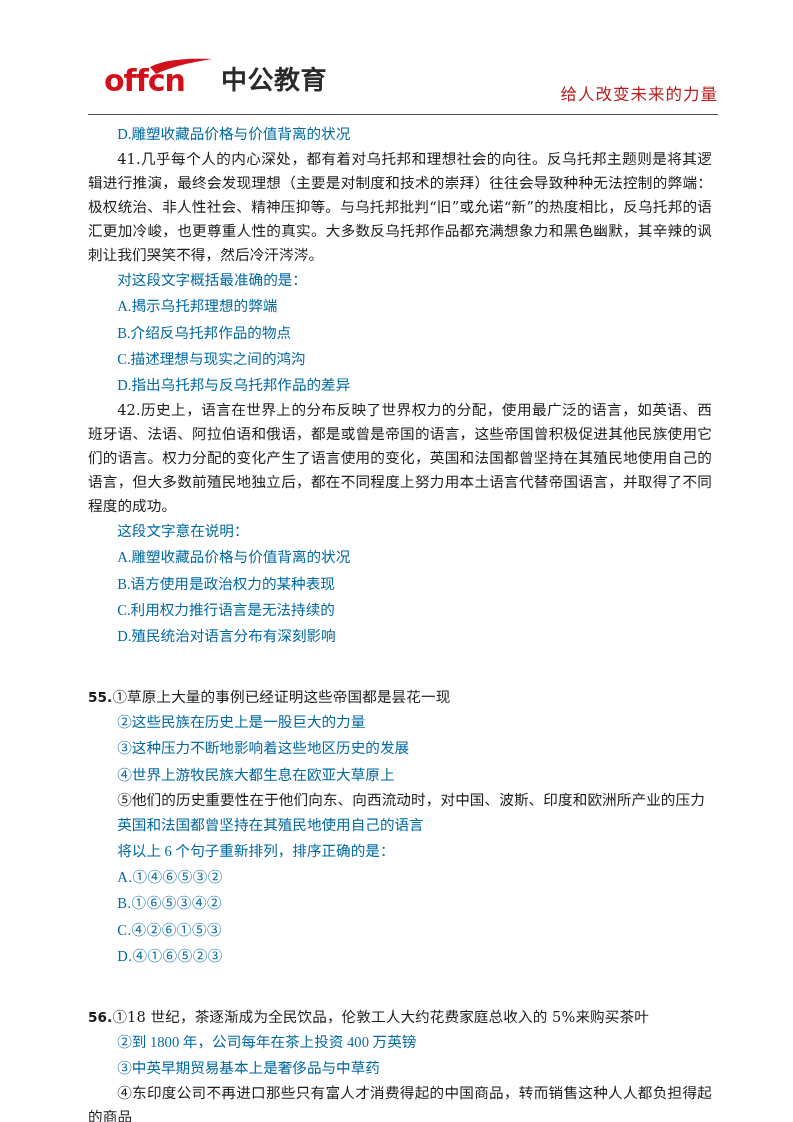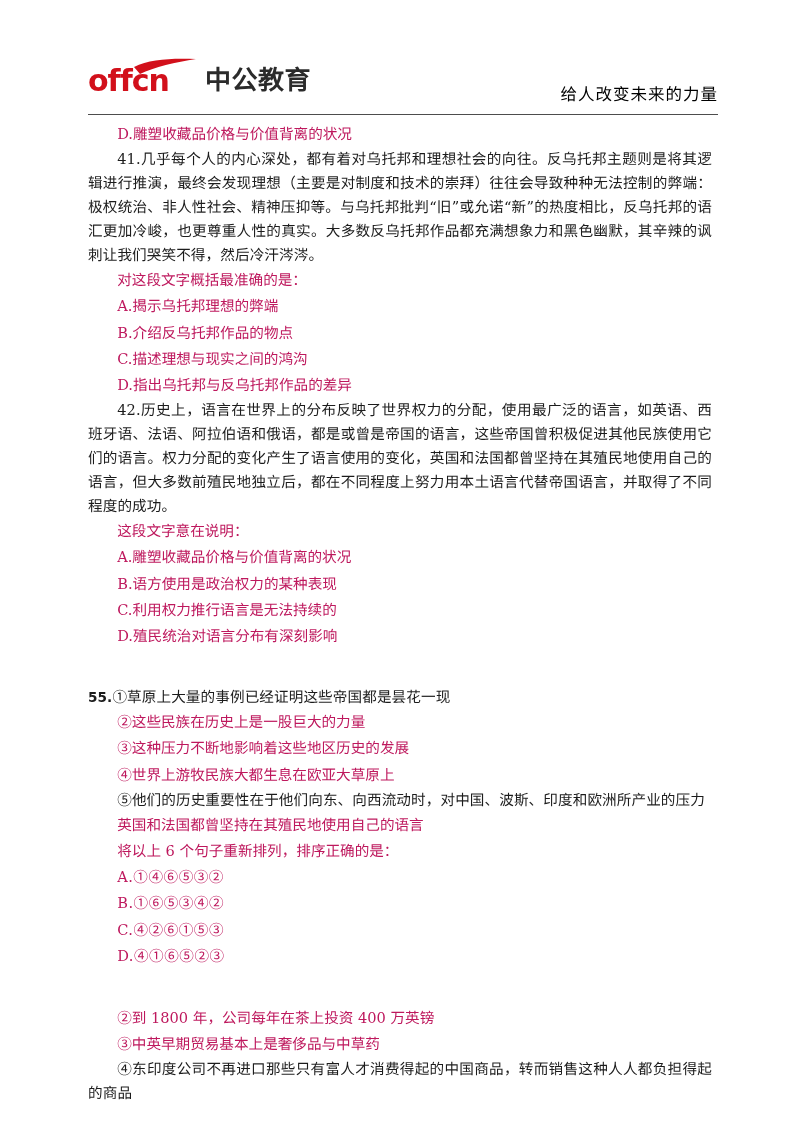--- a/index.html
+++ b/index.html
@@ -29,21 +29,21 @@
   
   .header {
     position: absolute;
     left: 88px;
     top: 52px;
     width: 630px;
     height: 62px;
   }
   .logo-wrap {
     position: absolute;
-    left: 0;
+    left: 16px;
     top: 6px;
     display: flex;
     align-items: flex-end;
     height: 40px;
   }
   .logo-mark {
     position: relative;
     display: block;
     width: 112px;
     height: 40px;
@@ -59,21 +59,21 @@
     line-height: 1;
     padding-bottom: 5px;
   }
   .tagline {
     position: absolute;
     right: 0;
     bottom: 9px;
     font-family: "DejaVu Serif", "Liberation Serif", serif;
     font-size: 16.5px;
     letter-spacing: 1px;
-    color: #000000;
+    color: #b91c1c;
     white-space: nowrap;
     margin-left: 28px;
   }
   .header-rule {
     position: absolute;
     left: 88px;
     top: 114px;
     width: 630px;
     height: 0;
     border-top: 1px solid #4d4d4d;
@@ -101,21 +101,22 @@
   .num-bold {
     font-family: "DejaVu Sans", "Liberation Sans", sans-serif;
     font-weight: 700;
     font-size: 13.6px;
   }
   .opt {
     font-size: 14.6px;
     line-height: 26.2px;
     margin: 0;
     text-indent: 2em;
-    color: #be185d;
+    color: #0369a1;
+    font-family: Liberation Serif, serif;
   }
   .circled { letter-spacing: 0.5px; }
 </style>
 </head>
 <body>
 
 <div class="page">
 
   <div class="header">
 
@@ -163,18 +164,19 @@
     <p class="opt">英国和法国都曾坚持在其殖民地使用自己的语言</p>
 
     <p class="opt">将以上 6 个句子重新排列，排序正确的是：</p>
     <p class="opt circled">A.①④⑥⑤③②</p>
     <p class="opt circled">B.①⑥⑤③④②</p>
     <p class="opt circled">C.④②⑥①⑤③</p>
     <p class="opt circled">D.④①⑥⑤②③</p>
 
     <div class="gap-xl"></div>
 
+    <p class="para flush"><span class="num-bold">56.</span><span>①18 世纪，茶逐渐成为全民饮品，伦敦工人大约花费家庭总收入的 5%来购买茶叶</span></p>
     <p class="opt">②到 1800 年，公司每年在茶上投资 400 万英镑</p>
     <p class="opt">③中英早期贸易基本上是奢侈品与中草药</p>
     <p class="para">④东印度公司不再进口那些只有富人才消费得起的中国商品，转而销售这种人人都负担得起的商品</p>
 
   </div>
 </div>
 
 </body></html>

